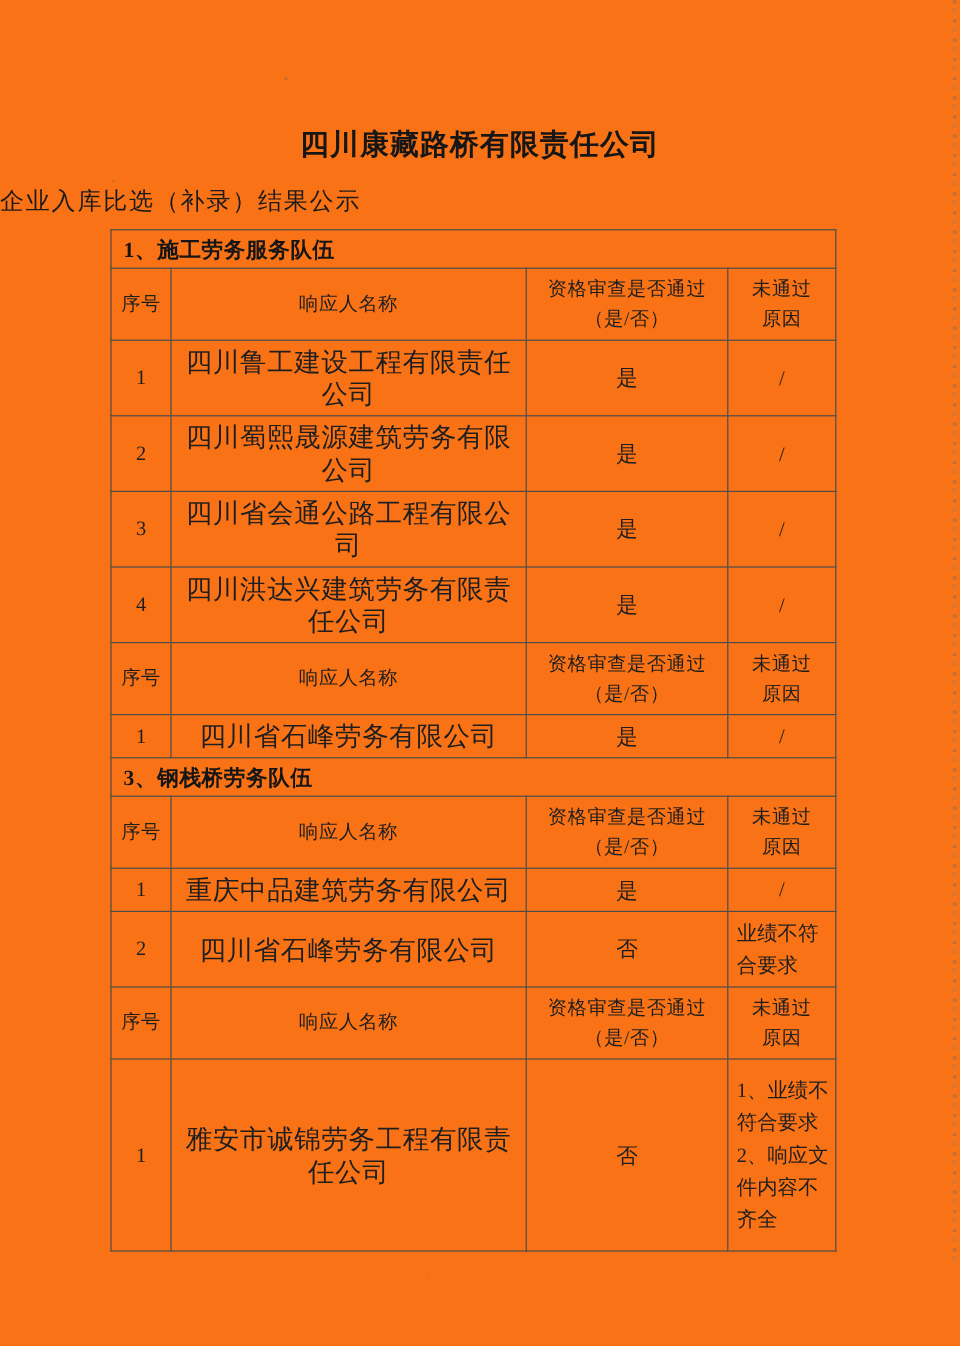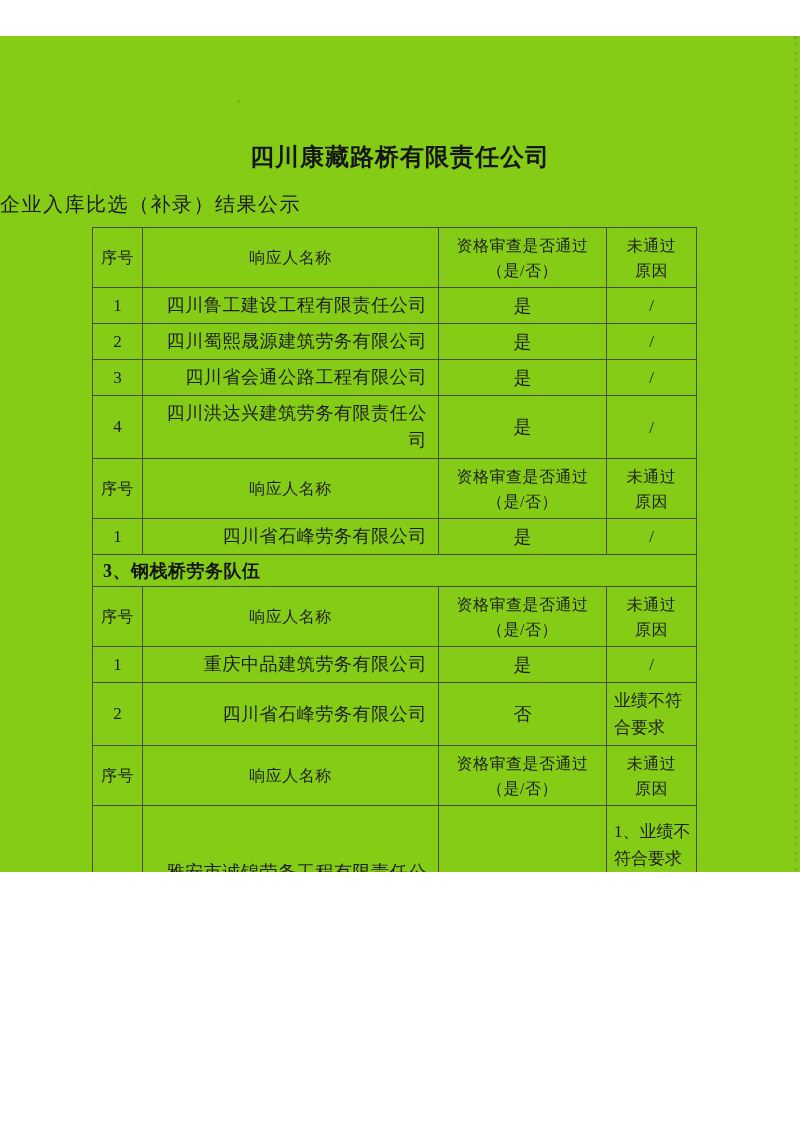--- a/index.html
+++ b/index.html
@@ -5,25 +5,24 @@
   * { box-sizing: border-box; }
   html, body { margin: 0; padding: 0; }
   body {
     width: 800px;
     background: #ffffff;
     font-family: "Liberation Serif", "DejaVu Serif", serif;
   }
   .page {
     position: relative;
     width: 800px;
-    height: 836px;
-    background: #84cc16;
+    height: 1122px;
+    background: #f97316;
     overflow: hidden;
     color: #1d1d1d;
-    margin-top: 36px;
   }
   
   .streak {
     position: absolute;
     top: 0;
     right: 3px;
     width: 3px;
     height: 1055px;
     background: repeating-linear-gradient(180deg,
       rgba(105,105,105,0.45) 0px, rgba(105,105,105,0.45) 3px,
@@ -91,22 +90,22 @@
     text-align: center;
     white-space: pre-line;
     letter-spacing: 0.5px;
   }
   tr.body-row td { height: 36px; }
   tr.body-row td.index {
     text-align: center;
     font-size: 17px;
   }
   tr.body-row td.name {
-    text-align: right;
-    font-size: 18px;
+    text-align: center;
+    font-size: 22px;
     letter-spacing: 0.6px;
     line-height: 27px;
     padding: 4px 11px;
   }
   tr.body-row td.pass {
     text-align: center;
     font-size: 18px;
   }
   tr.body-row td.reason {
     text-align: center;
@@ -134,20 +133,23 @@
   <h2 class="doc-subtitle">企业入库比选（补录）结果公示</h2>
 
   <table class="result-table">
     <colgroup>
       <col class="col-1">
         <col class="col-2">
         <col class="col-3">
         <col class="col-4">
     </colgroup>
     <tbody id="table-body">
+  <tr class="section-row">
+    <td colspan="4" class="section-title">1、施工劳务服务队伍</td>
+  </tr>
   <tr class="header-row">
     <td class="hdr hdr-index">序号</td>
     <td class="hdr hdr-name">响应人名称</td>
     <td class="hdr hdr-pass">资格审查是否通过
 （是/否）</td>
     <td class="hdr hdr-reason">未通过
 原因</td>
   </tr>
 
   <tr class="body-row">

